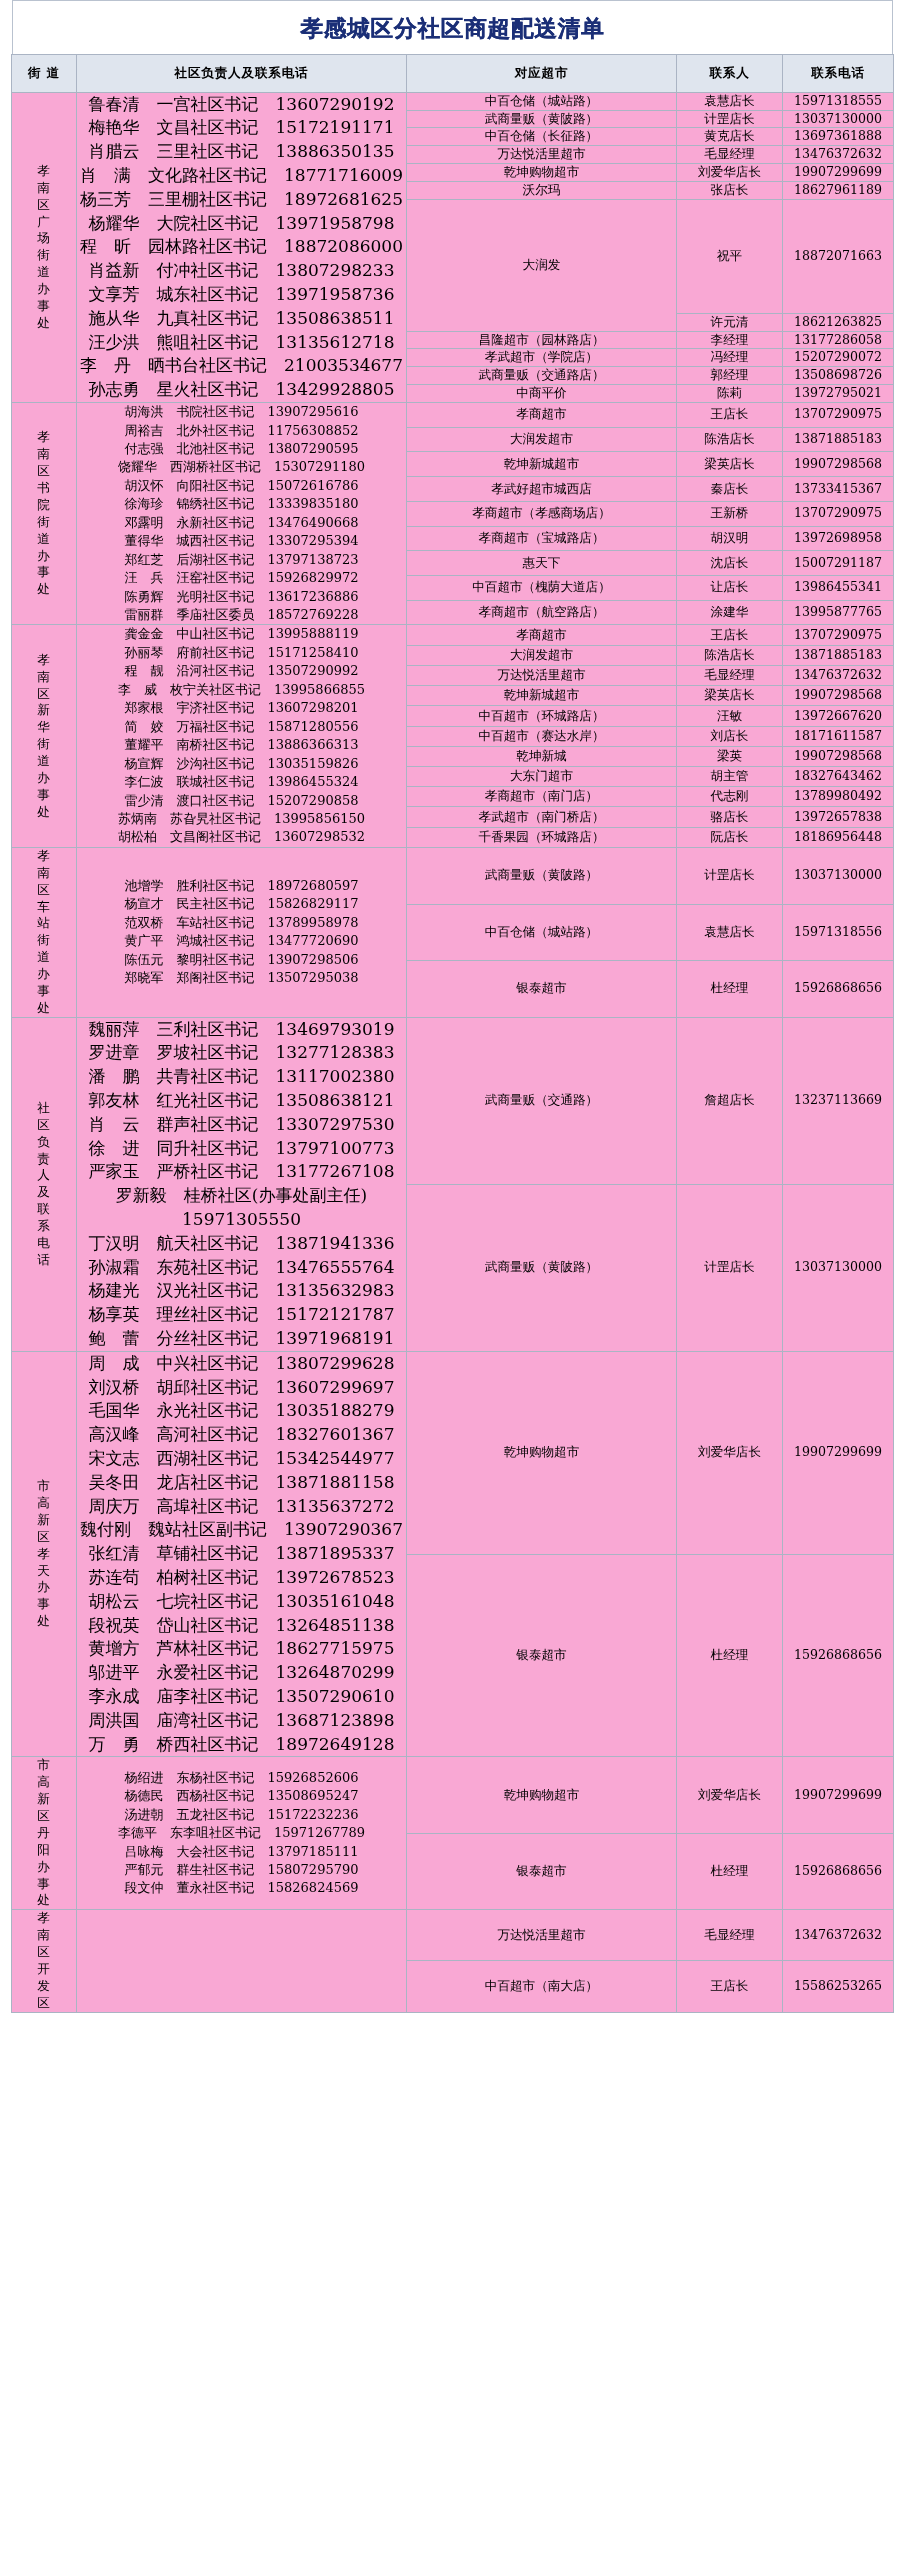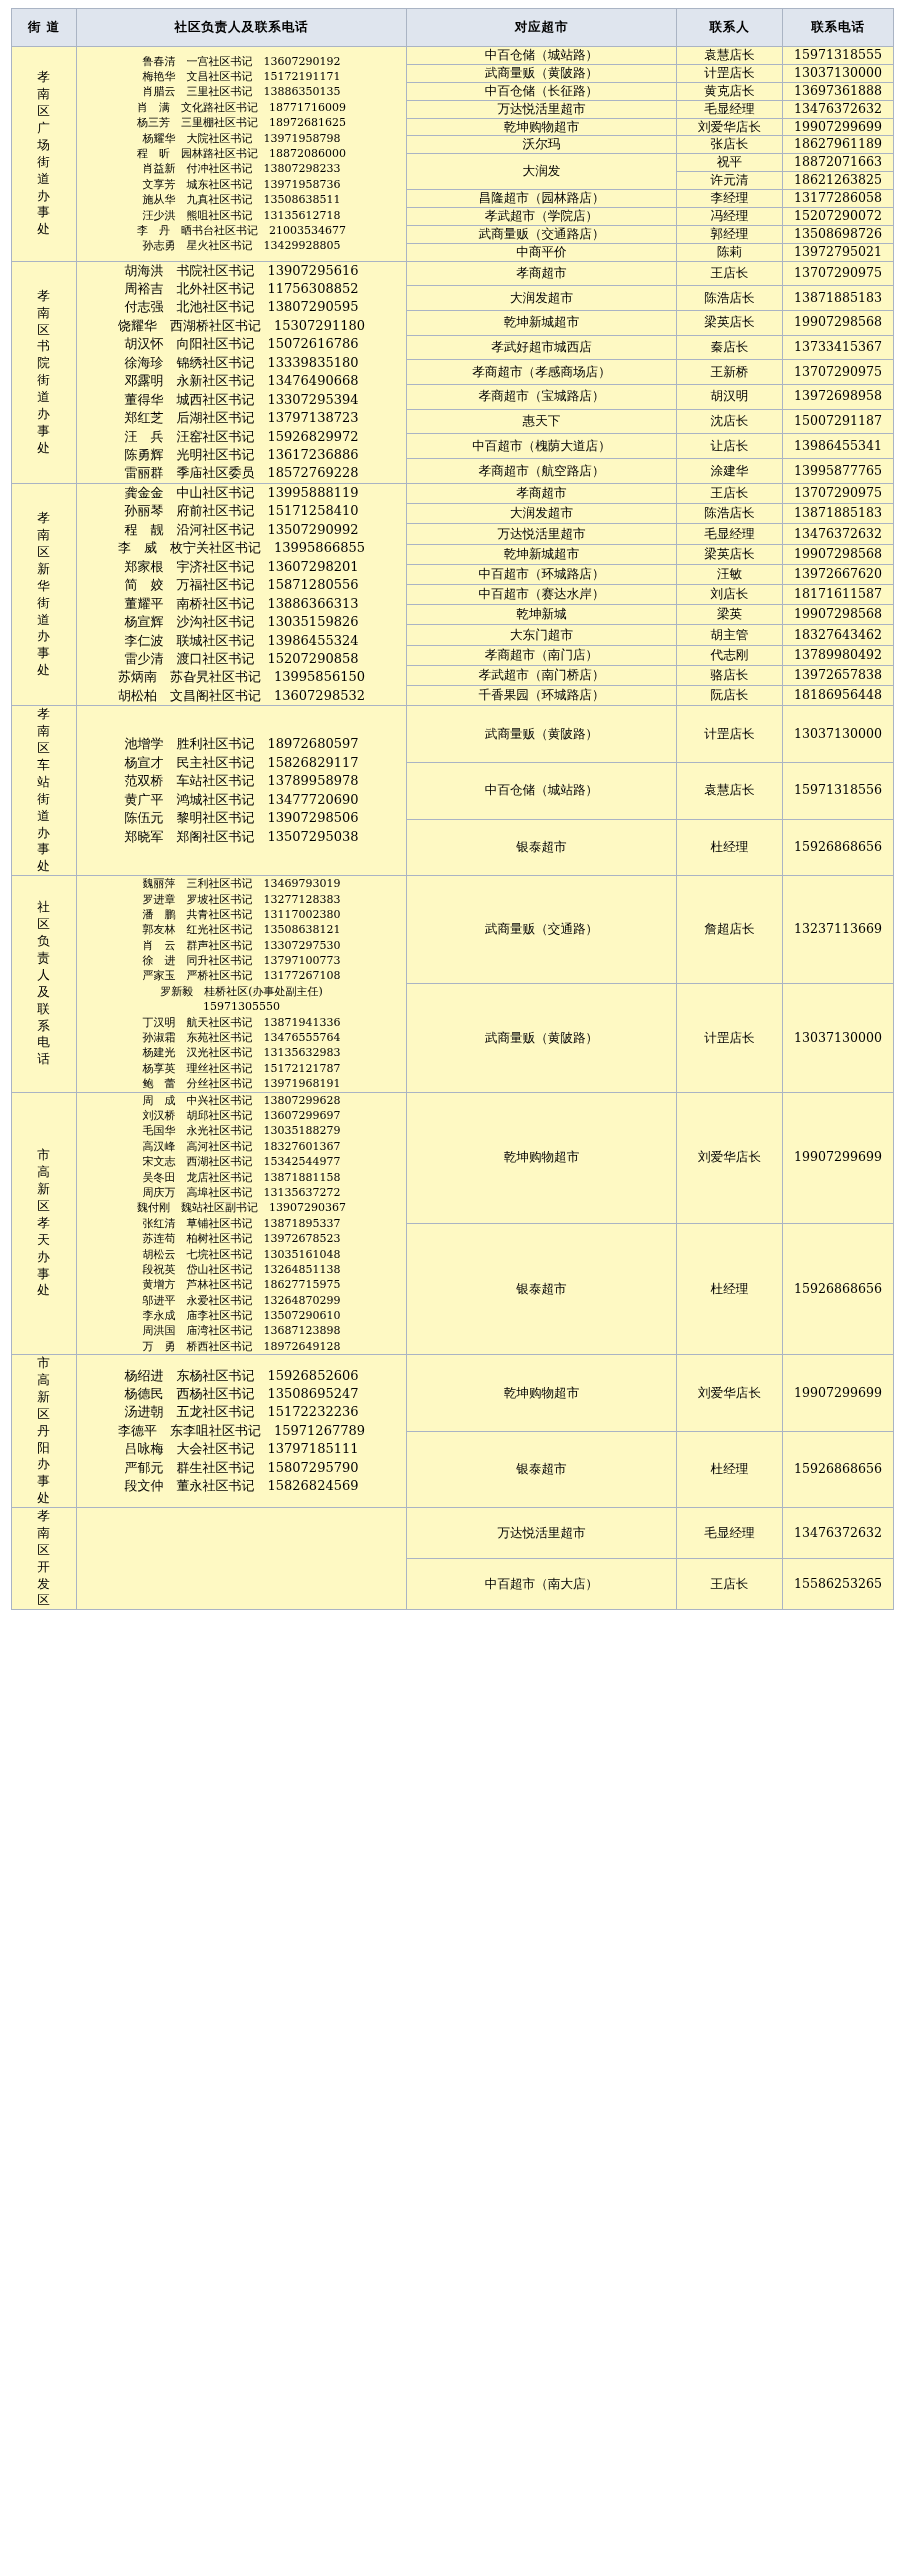--- a/index.html
+++ b/index.html
@@ -31,24 +31,24 @@
   .title-bar .title {
     font-family: "DejaVu Serif", "Liberation Serif", serif;
     font-weight: bold;
     font-size: 22.6px;
     letter-spacing: 0.8px;
     color: #1b2f77;
     -webkit-text-stroke: 0.3px #1b2f77;
   }
   table.sheet {
     width: 881px;
-    margin: 8px auto;
+    margin: 0 auto;
     border-collapse: collapse;
     table-layout: fixed;
-    background: #fef9c3;
+    background: #f9a8d4;
   }
   table.sheet td, table.sheet th {
     border: 0.8px solid #aab4c4;
     padding: 0;
     vertical-align: middle;
     text-align: center;
     font-size: 12.6px;
     line-height: 1.34;
   }
   thead th {
@@ -84,33 +84,36 @@
     text-align: center;
   }
   td.leaders .lead-line {
     display: block;
     white-space: nowrap;
     font-size: 13px;
     line-height: 1.42;
     letter-spacing: 0px;
   }
   td.leaders.compact .lead-line {
-    font-size: 11px;
+    font-size: 17px;
     line-height: 1.40;
   }
   td.market  { font-size: 13.4px; padding: 5.9px 3.4px; }
   td.person  { font-size: 13.4px; padding: 5.9px 1.7px; }
   td.phone   { font-size: 13.4px; padding: 5.9px 1.7px; font-family: "DejaVu Serif", "Liberation Serif", serif; }
   tr.section-start > td { border-top: 1.7px solid #8b96a8; }
 </style>
 </head>
 <body>
 
 <div class="page">
 
+  <div class="title-bar">
+    <span class="title">孝感城区分社区商超配送清单</span>
+  </div>
 
   <table class="sheet">
     <colgroup>
       <col class="col-street">
       <col class="col-leaders">
       <col class="col-market">
       <col class="col-person">
       <col class="col-phone">
     </colgroup>
     <thead>

